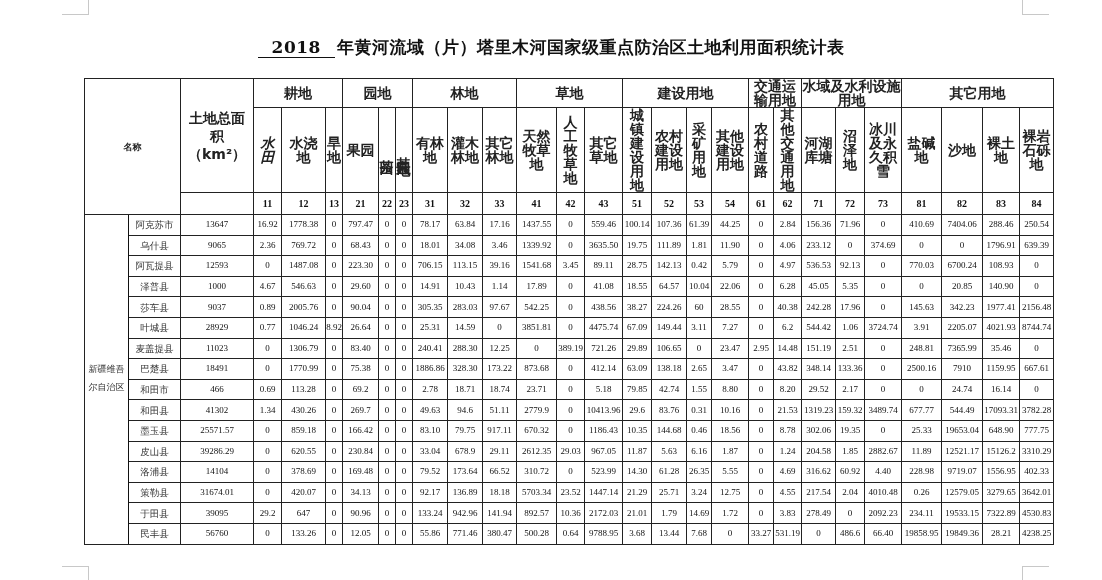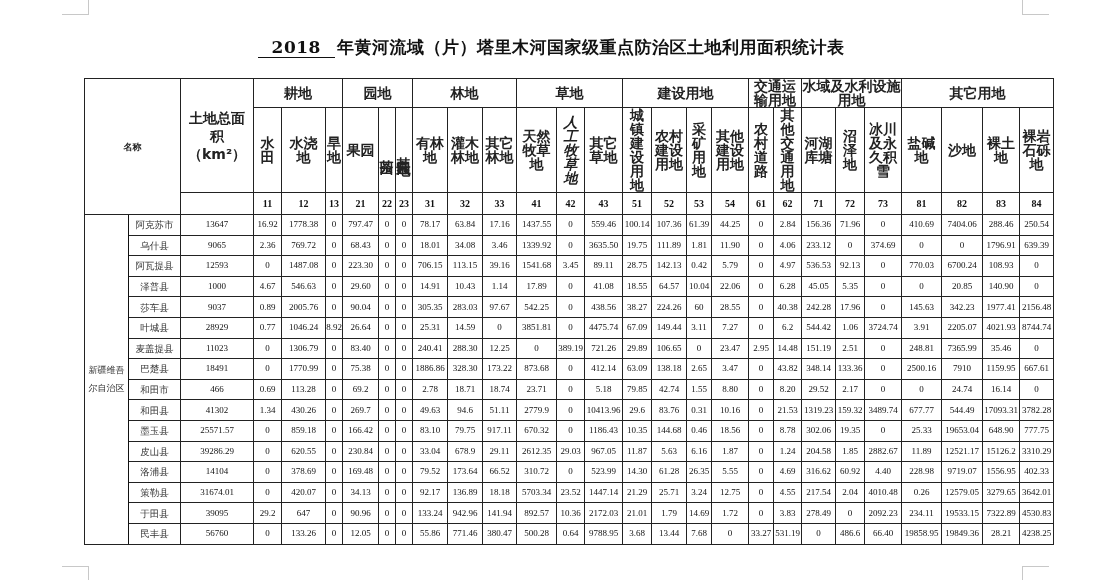--- a/index.html
+++ b/index.html
@@ -14,21 +14,21 @@
            font-size:17px; font-weight:bold; letter-spacing:0.5px; }
   .title .year { display:inline-block; border-bottom:1.5px solid #111; padding:0 14px 0 14px; margin-right:2px; line-height:20px; }
   table { position:absolute; left:84px; top:78px; border-collapse:collapse; table-layout:fixed;
           border:1.5px solid #111; }
   td { border:1px solid #222; text-align:center; vertical-align:middle; padding:0;
        font-family:"Liberation Serif","DejaVu Serif",serif; font-size:9px; line-height:11px;
        overflow:hidden; white-space:nowrap; }
   td.h { font-family:"DejaVu Sans","Liberation Sans",sans-serif; font-size:14px; font-weight:bold; color:#222; white-space:normal; line-height:14px; }
   td.code { font-weight:bold; font-size:10px; }
   td.nm { font-family:"DejaVu Sans","Liberation Sans",sans-serif; font-size:9.5px; color:#333; }
-  td.region { font-family:Liberation Sans, sans-serif; font-size:9px; color:#333; white-space:normal; line-height:18px; border-right:1.5px solid #111; }
+  td.region { font-family:Liberation Mono, monospace; font-size:9px; color:#333; white-space:normal; line-height:18px; border-right:1.5px solid #111; }
   tr.data td { height:19.6px; }
   .vert { writing-mode:vertical-rl; text-orientation:upright; letter-spacing:2px; line-height:12px; }
 </style>
 </head>
 <body>
 
 <div class="crop tl"></div>
 <div class="crop tr"></div>
 <div class="crop bl"></div>
 <div class="crop br"></div>
@@ -75,31 +75,31 @@
         <td class="h" colspan="3">耕地</td>
         <td class="h" colspan="3">园地</td>
         <td class="h" colspan="3">林地</td>
         <td class="h" colspan="3">草地</td>
         <td class="h" colspan="4">建设用地</td>
         <td class="h" colspan="2">交通运输用地</td>
         <td class="h" colspan="3">水域及水利设施用地</td>
         <td class="h" colspan="4">其它用地</td>
       </tr>
       <tr style="height: 84px;">
-        <td class="h" style="padding: 0px 1px;">水田</td>
+        <td class="h" style="padding: 0px 1px; font-style: italic;">水田</td>
         <td class="h" style="padding: 0px 1px; margin-top: 27px;">水浇地</td>
         <td class="h" style="padding: 0px 1px;">旱地</td>
         <td class="h" style="padding: 0px 1px;">果园</td>
         <td class="h vert" style="padding: 0px 1px;">茶园</td>
         <td class="h vert" style="padding: 0px 1px;">其它园地</td>
         <td class="h" style="padding: 0px 1px;">有林地</td>
         <td class="h" style="padding: 0px 1px; margin-top: 47px;">灌木林地</td>
         <td class="h" style="padding: 0px 1px; text-align: center;">其它林地</td>
         <td class="h" style="padding: 0px 1px;">天然牧草地</td>
-        <td class="h" style="padding: 0px 1px; font-style: italic;">人工牧草地</td>
+        <td class="h" style="padding: 0px 1px;">人工牧草地</td>
         <td class="h" style="padding: 0px 1px;">其它草地</td>
         <td class="h" style="padding: 0px 1px;">城镇建设用地</td>
         <td class="h" style="padding: 0px 1px;">农村建设用地</td>
         <td class="h" style="padding: 0px 1px;">采矿用地</td>
         <td class="h" style="padding: 0px 1px;">其他建设用地</td>
         <td class="h" style="padding: 0px 1px;">农村道路</td>
         <td class="h" style="padding: 0px 1px;">其他交通用地</td>
         <td class="h" style="padding: 0px 1px;">河湖库塘</td>
         <td class="h" style="padding: 0px 1px;">沼泽地</td>
         <td class="h" style="padding: 0px 1px; margin-left: 12px;">冰川及永久积雪</td>

